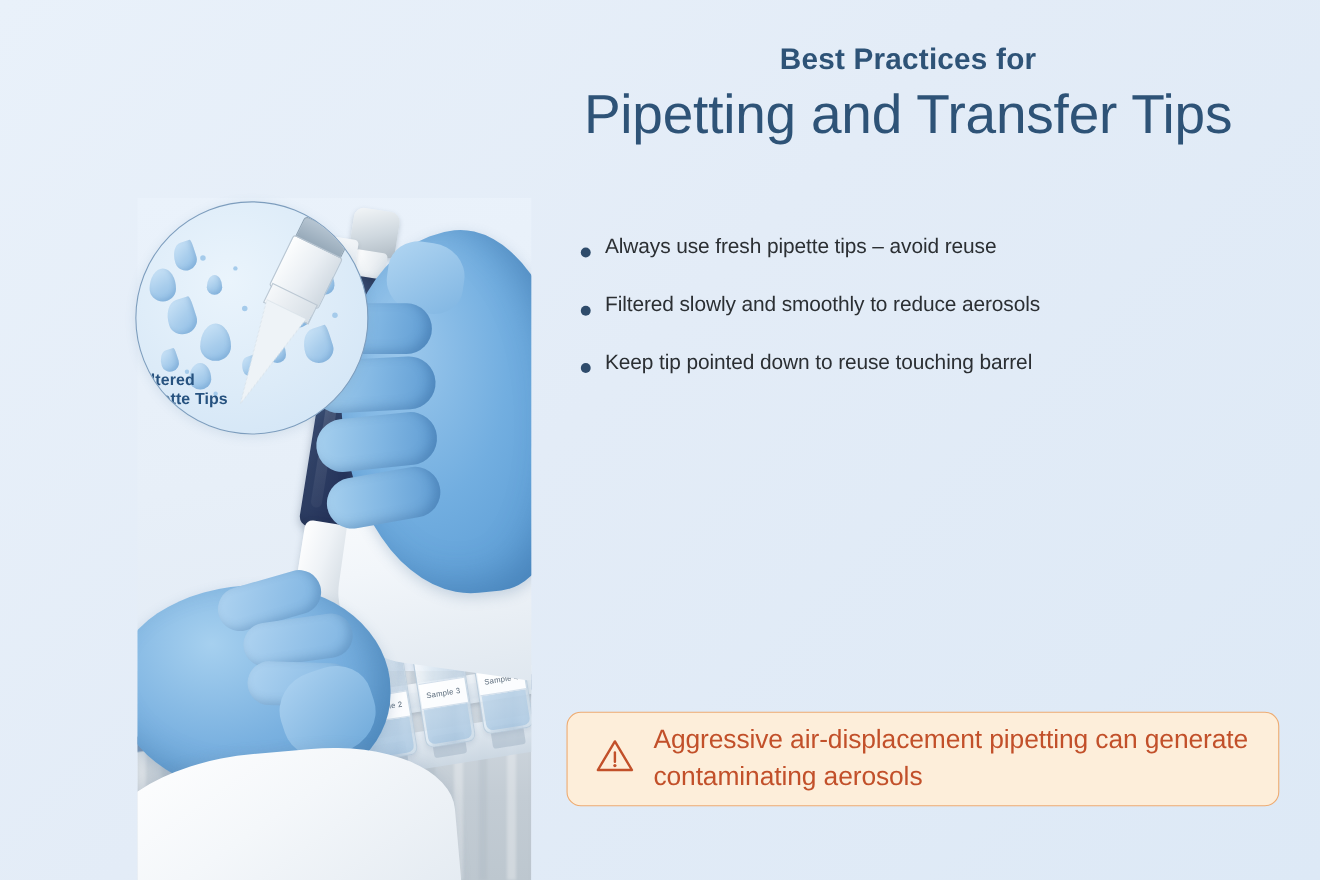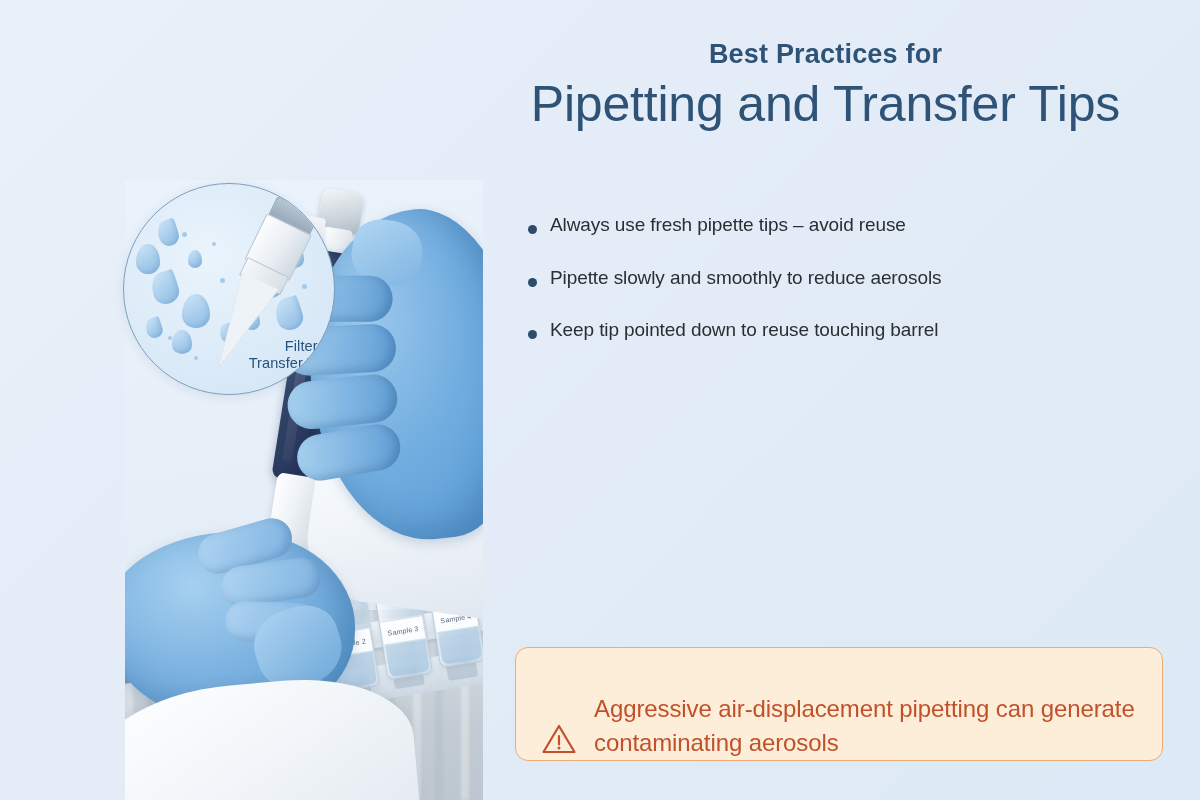--- a/index.html
+++ b/index.html
@@ -289,47 +289,47 @@
     border:1px solid #bcc8d3;
   }
   .tip-cone{
     position:absolute;left:18px;top:84px;width:0;height:0;
     border-left:20px solid transparent;border-right:20px solid transparent;
     border-top:96px solid #eef3f7;
     filter:drop-shadow(0 0 .6px #b5c3cf);
   }
   .inset-label{
     position:absolute;left:0;right:0;bottom:22px;
-    text-align:right;font-size:14.5px;font-weight:400;
+    text-align:left;font-size:14.5px;font-weight:700;
     color:#26527f;line-height:1.16;letter-spacing:.1px;
   }
 
   
   .bullets{
     position:absolute;left:528px;top:212px;width:640px;
   }
   .bullet{
     display:flex;align-items:flex-start;margin-bottom:26px;
   }
   .bullet .dotmark{
     flex:0 0 auto;width:9px;height:9px;border-radius:50%;
     background:#2e4b6b;margin:13px 13px 0 0;
   }
   .bullet .btext{
     font-size:19px;color:#2b2f33;line-height:1.40;letter-spacing:-.1px;
   }
 
   
   .callout{
-    position:absolute;left:515px;top:647px;width:648px;height:114px;
+    position:absolute;left:515px;top:647px;width:648px;height:86px;
     box-sizing:border-box;
     background:#fdeeda;
     border:1.5px solid #eeab71;
     border-radius:13px;
-    display:flex;align-items:flex-end;
+    display:flex;align-items:center;
     padding:0 26px 0 24px;
   }
   .warn-icon{flex:0 0 auto;margin-right:16px;margin-top:-2px;}
   .callout-text{
     font-size:24px;color:#c2502a;line-height:1.42;letter-spacing:-.1px;
   }
 </style>
 </head>
 <body>
 
@@ -434,32 +434,32 @@
 
     <div class="tip-ill">
       <div class="tip-collar"></div>
       <div class="tip-upper"></div>
       <div class="tip-mid"></div>
       <div class="tip-cone"></div>
     </div>
 
     <div class="inset-label">
       <span>Filtered</span><br>
-      <span>Transfer Tips</span>
+      <span>Pipette Tips</span>
     </div>
   </div>
 
   <div class="bullets">
     <div class="bullet">
       <span class="dotmark"></span>
       <span class="btext">Always use fresh pipette tips – avoid reuse</span>
     </div>
     <div class="bullet">
       <span class="dotmark"></span>
-      <span class="btext">Pipette slowly and smoothly to reduce aerosols</span>
+      <span class="btext">Filtered slowly and smoothly to reduce aerosols</span>
     </div>
     <div class="bullet">
       <span class="dotmark"></span>
       <span class="btext">Keep tip pointed down to reuse touching barrel</span>
     </div>
   </div>
 
   <div class="callout">
     <span class="warn-icon">
       <svg width="38" height="34" viewBox="0 0 38 34" fill="none" xmlns="http://www.w3.org/2000/svg">

